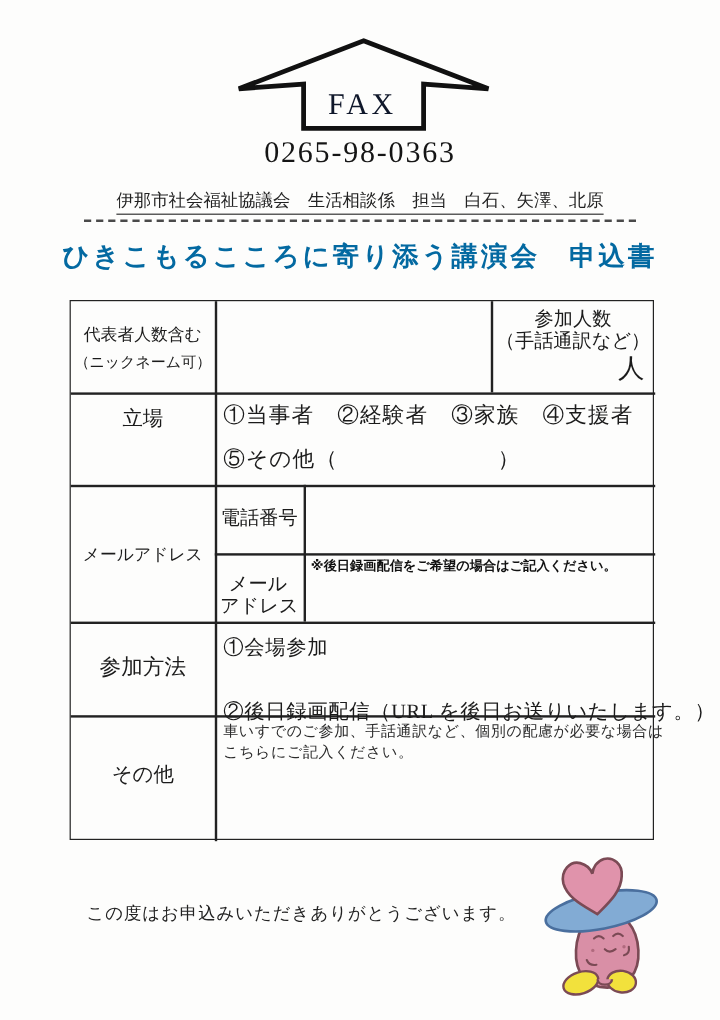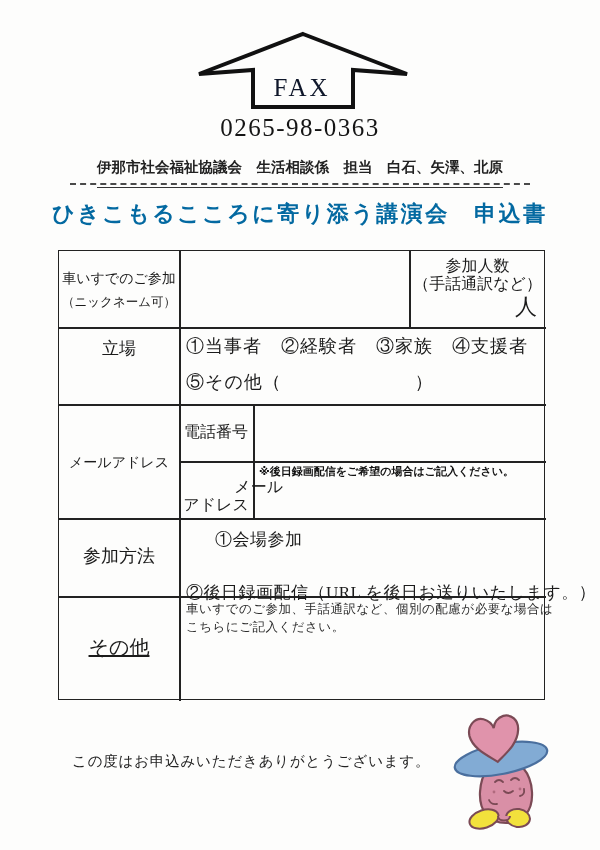--- a/index.html
+++ b/index.html
@@ -24,21 +24,21 @@
   .fax-number {
     left: 0; top: 114px; width: 600px; text-align: center;
     font-size: 25px; letter-spacing: 1.5px; color: #151515;
   }
 
   .org-line {
     left: 0; top: 158px; width: 600px; text-align: center;
     font-size: 14.5px; color: #222;
   }
   .org-line span {
-    border-bottom: 1.5px solid #333; padding-bottom: 12px; font-weight: bold;
+    border-bottom: 1.5px solid #333; padding-bottom: 2px;
   }
   .dash-line {
     left: 70px; top: 183px; width: 460px; height: 0;
     border-top: 2px dashed #4a4a4a;
   }
 
   .page-title {
     left: 0; top: 199px; width: 600px; text-align: center;
     font-size: 22px; letter-spacing: 2.5px; font-weight: 600; color: #0369a1;
   }
@@ -100,46 +100,46 @@
 
   <div class="vline" style="left:120px; top:0; height:450px;"></div>
   <div class="vline" style="left:350px; top:0; height:76px;"></div>
   <div class="vline" style="left:194px; top:153px; height:114px;"></div>
   <div class="hline" style="top:76px; left:0; width:487px;"></div>
   <div class="hline" style="top:153px; left:0; width:487px;"></div>
   <div class="hline" style="top:210px; left:120px; width:367px;"></div>
   <div class="hline" style="top:267px; left:0; width:487px;"></div>
   <div class="hline" style="top:345px; left:0; width:487px;"></div>
 
-  <div class="cell-text lbl-14 c-center" style="left:0; top:19px; width:120px;">車いすでのご参加</div>
+  <div class="cell-text lbl-14 c-center" style="left:0; top:19px; width:120px;">代表者人数含む</div>
   <div class="cell-text c-center" style="left:0; top:43px; width:120px; font-size:12.5px;">（ニックネーム可）</div>
   <div class="input-area" style="left:122px; top:2px; width:226px; height:72px;"></div>
 
   <div class="cell-text lbl-12 c-center" style="left:350px; top:5px; width:137px;">参加人数</div>
   <div class="cell-text lbl-12 c-center" style="left:350px; top:23px; width:137px;">（手話通訳など）</div>
   <div class="cell-text unit-large" style="left:350px; top:41px; width:128px; text-align:right;">人</div>
   <div class="input-area" style="left:352px; top:36px; width:110px; height:38px;"></div>
 
   <div class="cell-text c-center" style="left:0; top:86px; width:120px; font-size:17px;">立場</div>
   <div class="cell-text opt-18" style="left:127px; top:83px;">①当事者　②経験者　③家族　④支援者</div>
   <div class="cell-text opt-18" style="left:127px; top:119px;">⑤その他（　　　　　　　）</div>
 
   <div class="cell-text lbl-14 c-center" style="left:0; top:203px; width:120px;">メールアドレス</div>
   <div class="cell-text lbl-12 c-center" style="left:120px; top:171px; width:74px;">電話番号</div>
   <div class="input-area" style="left:196px; top:155px; width:289px; height:53px;"></div>
-  <div class="cell-text lbl-12 c-center" style="left:128px; top:226px; width:96px;text-align:right;">メール</div>
+  <div class="cell-text lbl-12 c-center" style="left:108px; top:226px; width:96px;">メール</div>
   <div class="cell-text lbl-12 c-center" style="left:120px; top:244px; width:74px;">アドレス</div>
   <div class="cell-text note-bold" style="left:200px; top:213px;">※後日録画配信をご希望の場合はご記入ください。</div>
   <div class="input-area" style="left:196px; top:228px; width:289px; height:37px;"></div>
 
   <div class="cell-text c-center" style="left:0; top:293px; width:120px; font-size:18px;">参加方法</div>
-  <div class="cell-text opt-17" style="left:127px; top:277px;margin-left:29px;">①会場参加</div>
+  <div class="cell-text opt-17" style="left:127px; top:277px;">①会場参加</div>
   <div class="cell-text opt-17" style="left:127px; top:330px;">②後日録画配信（URL を後日お送りいたします。）</div>
 
-  <div class="cell-text c-center" style="left:0; top:383px; width:120px; font-size:20px;text-decoration:underline;">その他</div>
+  <div class="cell-text c-center" style="left:0; top:383px; width:120px; font-size:17px;">その他</div>
   <div class="cell-text small-serif" style="left:127px; top:350px;">車いすでのご参加、手話通訳など、個別の配慮が必要な場合は</div>
   <div class="cell-text small-serif" style="left:127px; top:368px;">こちらにご記入ください。</div>
   <div class="input-area" style="left:122px; top:386px; width:363px; height:62px;"></div>
 </div>
 
 <div class="abs thanks">この度はお申込みいただきありがとうございます。</div>
 
 <div class="abs mascot">
   <svg width="112" height="124" viewBox="0 0 112 124">
 

